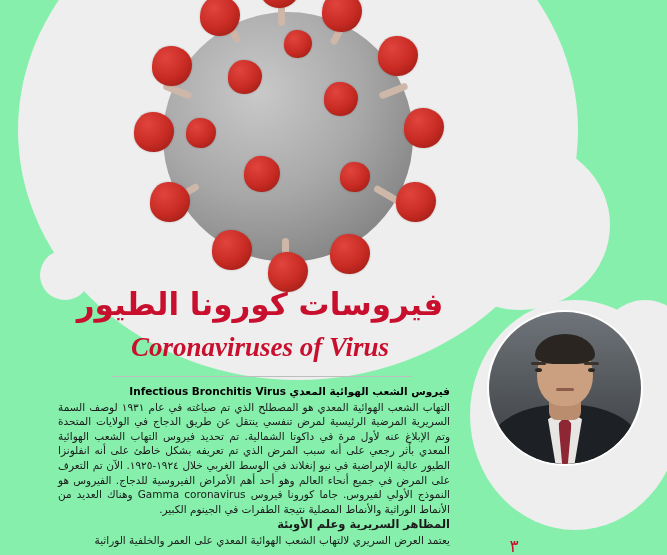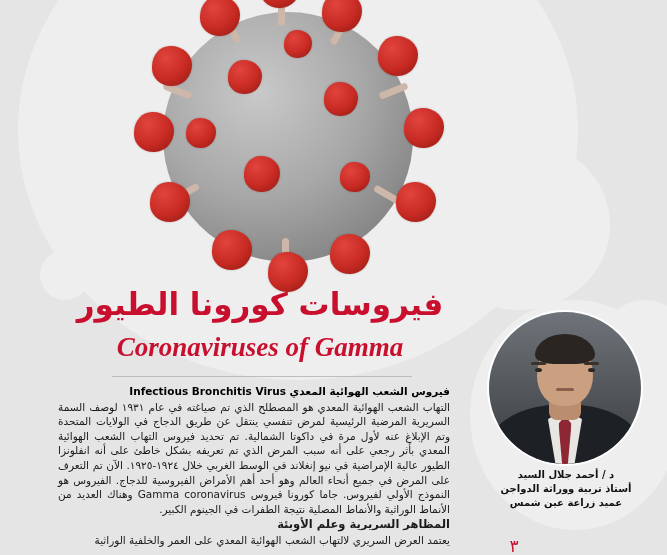--- a/index.html
+++ b/index.html
@@ -8,21 +8,21 @@
     background: #ffffff;
   }
   body {
     font-family: "Liberation Sans", sans-serif;
   }
   #page {
     position: relative;
     width: 667px;
     height: 555px;
     overflow: hidden;
-    background: #e5e5e5;
+    background: #86efac;
   }
 
   
   .blob {
     position: absolute;
     border-radius: 50%;
     background: #efefef;
   }
   .blob-big {
     left: 18px;
@@ -326,21 +326,21 @@
     <div class="spike" style="left:190px; top:262px;"></div>
     <div class="spike" style="left:150px; top:70px; width:34px; height:34px;"></div>
     <div class="spike" style="left:246px; top:92px; width:34px; height:34px;"></div>
     <div class="spike" style="left:166px; top:166px; width:36px; height:36px;"></div>
     <div class="spike" style="left:108px; top:128px; width:30px; height:30px;"></div>
     <div class="spike" style="left:262px; top:172px; width:30px; height:30px;"></div>
     <div class="spike" style="left:206px; top:40px; width:28px; height:28px;"></div>
   </div>
 
   <div class="title-ar">فيروسات كورونا الطيور</div>
-  <div class="title-en">Coronaviruses of Gamma</div>
+  <div class="title-en">Coronaviruses of Virus</div>
   <div class="title-rule"></div>
 
   <div class="body-col">
     <p class="sub-head">فيروس الشعب الهوائية المعدي Infectious Bronchitis Virus</p>
     <p>التهاب الشعب الهوائية المعدي هو المصطلح الذي تم صياغته في عام ١٩٣١ لوصف السمة السريرية المرضية الرئيسية لمرض تنفسي ينتقل عن طريق الدجاج في الولايات المتحدة وتم الإبلاغ عنه لأول مرة في داكوتا الشمالية. تم تحديد فيروس التهاب الشعب الهوائية المعدي بأثر رجعي على أنه سبب المرض الذي تم تعريفه بشكل خاطئ على أنه انفلونزا الطيور عالية الإمراضية في نيو إنغلاند في الوسط الغربي خلال ١٩٢٤-١٩٢٥. الآن تم التعرف على المرض في جميع أنحاء العالم وهو أحد أهم الأمراض الفيروسية للدجاج. الفيروس هو النموذج الأولي لفيروس. جاما كورونا فيروس Gamma coronavirus وهناك العديد من الأنماط الوراثية والأنماط المصلية نتيجة الطفرات في الجينوم الكبير.</p>
     <p class="sec-head">المظاهر السريرية وعلم الأوبئة</p>
     <p>يعتمد العرض السريري لالتهاب الشعب الهوائية المعدي على العمر والخلفية الوراثية</p>
   </div>
 
   <div class="portrait-ring">
@@ -351,21 +351,16 @@
     <div class="ph-neck"></div>
     <div class="ph-head"></div>
     <div class="ph-hair"></div>
     <div class="ph-brow" style="left:42px;"></div>
     <div class="ph-brow" style="left:95px;"></div>
     <div class="ph-eye" style="left:46px;"></div>
     <div class="ph-eye" style="left:99px;"></div>
     <div class="ph-mouth"></div>
   </div>
 
-  <div class="caption">
-    <div>د / أحمد جلال السيد</div>
-    <div>أستاذ تربية ووراثة الدواجن</div>
-    <div>عميد زراعة عين شمس</div>
-  </div>
 
   <div class="footer-mark">٣</div>
 
 </div>
 
 </body></html>

